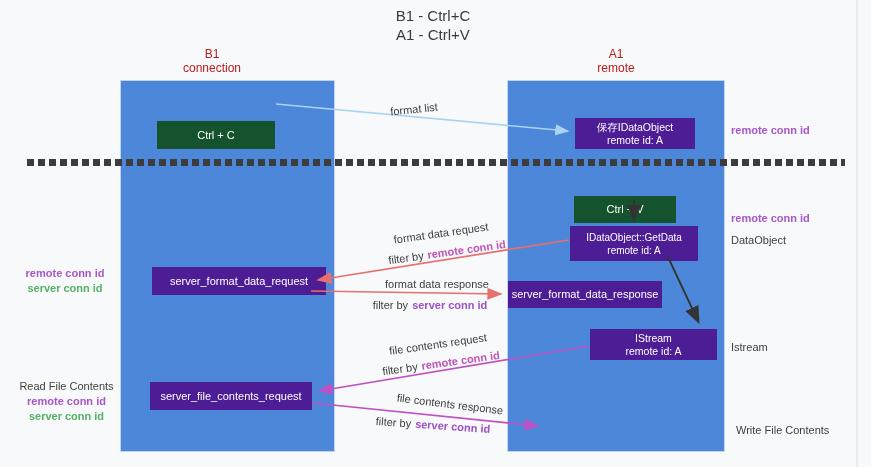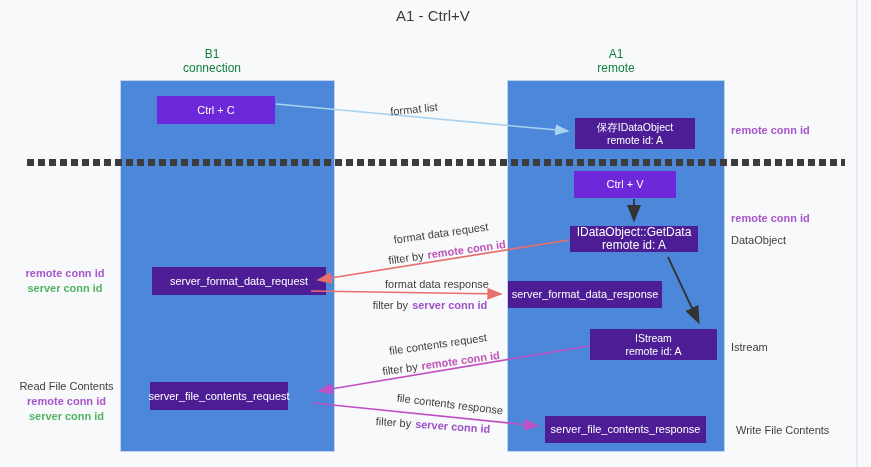--- a/index.html
+++ b/index.html
@@ -7,33 +7,33 @@
   #stage {
     position:relative; width:871px; height:467px; overflow:hidden;
     background:#f8f9fa; color:#3e3e3e;
   }
   .title {
     position:absolute; left:283px; top:6px; width:300px;
     text-align:center; font-size:15px; line-height:19px; color:#3b3b3b;
   }
   .col-header {
     position:absolute; width:180px; text-align:center;
-    font-size:12px; line-height:14px; color:#15803d;
+    font-size:12px; line-height:14px; color:#b91c1c;
   }
   .lifeline {
     position:absolute; top:80px; height:372px;
     background:#4c87d9; border:1px solid #c2d3ee; box-sizing:border-box;
   }
   .node {
     position:absolute; display:flex; flex-direction:column;
     align-items:center; justify-content:center;
     color:#fff; text-align:center; box-sizing:border-box; z-index:3;
     font-size:11px; line-height:13px;
   }
-  .node.green  { background:#6d28d9; }
+  .node.green  { background:#14532d;margin-top:25px; }
   .node.orange { background:#4c1d95; }
   .node .ln { display:block; }
   .dashline {
     position:absolute; left:27px; top:159px; width:818px; height:7px; z-index:4;
     background:repeating-linear-gradient(to right,#3c3c3c 0px,#3c3c3c 7px,transparent 7px,transparent 11px);
   }
   svg.arrows { position:absolute; left:0; top:0; z-index:5; pointer-events:none; }
   .lbl {
     position:absolute; font-size:11px; color:#3e3e3e;
     white-space:nowrap; z-index:6;
@@ -46,20 +46,21 @@
   .right-label { position:absolute; font-size:11px; z-index:6; white-space:nowrap; }
   .edge-line { position:absolute; left:856px; top:0; width:2px; height:467px; background:#e8eaed; z-index:1; }
   .sp { margin-right:4px; }
 </style>
 </head>
 <body>
 
 <div id="stage">
 
   <div class="title">
+    <div>B1 - Ctrl+C</div>
     <div>A1 - Ctrl+V</div>
   </div>
 
   <div class="col-header" style="left:122px; top:47px;">
     <div>B1</div>
     <div>connection</div>
   </div>
   <div class="col-header" style="left:526px; top:47px;">
     <div>A1</div>
     <div>remote</div>
@@ -78,45 +79,42 @@
 
   <div class="node orange" style="left:575px; top:118px; width:120px; height:31px; font-size:10.5px;">
     <span class="ln">保存IDataObject</span>
     <span class="ln">remote id: A</span>
   </div>
 
   <div class="node green" style="left:574px; top:171px; width:102px; height:27px;">
     <span class="ln">Ctrl + V</span>
   </div>
 
-  <div class="node orange" style="left:570px; top:226px; width:128px; height:26px; font-size:12px;">
+  <div class="node orange" style="left:570px; top:226px; width:128px; height:35px; font-size:10px;">
     <span class="ln">IDataObject::GetData</span>
     <span class="ln">remote id: A</span>
   </div>
 
   <div class="node orange" style="left:152px; top:267px; width:174px; height:28px;">
     <span class="ln">server_format_data_request</span>
   </div>
 
   <div class="node orange" style="left:508px; top:281px; width:154px; height:27px;">
     <span class="ln">server_format_data_response</span>
   </div>
 
   <div class="node orange" style="left:590px; top:329px; width:127px; height:31px; font-size:10.5px;">
     <span class="ln">IStream</span>
     <span class="ln">remote id: A</span>
   </div>
 
-  <div class="node orange" style="left:150px; top:382px; width:138px; height:28px;">
+  <div class="node orange" style="left:150px; top:382px; width:162px; height:28px;">
     <span class="ln">server_file_contents_request</span>
   </div>
 
-  <div class="node orange" style="left:545px; top:416px; width:161px; height:27px;">
-    <span class="ln">server_file_contents_response</span>
-  </div>
 
   <svg class="arrows" width="871" height="467" viewBox="0 0 871 467">
     <defs>
       <marker id="mblue" markerWidth="10" markerHeight="8" refX="8" refY="3.5" orient="auto">
         <path d="M0,0 L9,3.5 L0,7 Z" fill="#a9d4f1"></path>
       </marker>
       <marker id="mred" markerWidth="10" markerHeight="8" refX="8" refY="3.5" orient="auto">
         <path d="M0,0 L9,3.5 L0,7 Z" fill="#e86f6d"></path>
       </marker>
       <marker id="mmag" markerWidth="10" markerHeight="8" refX="8" refY="3.5" orient="auto">

